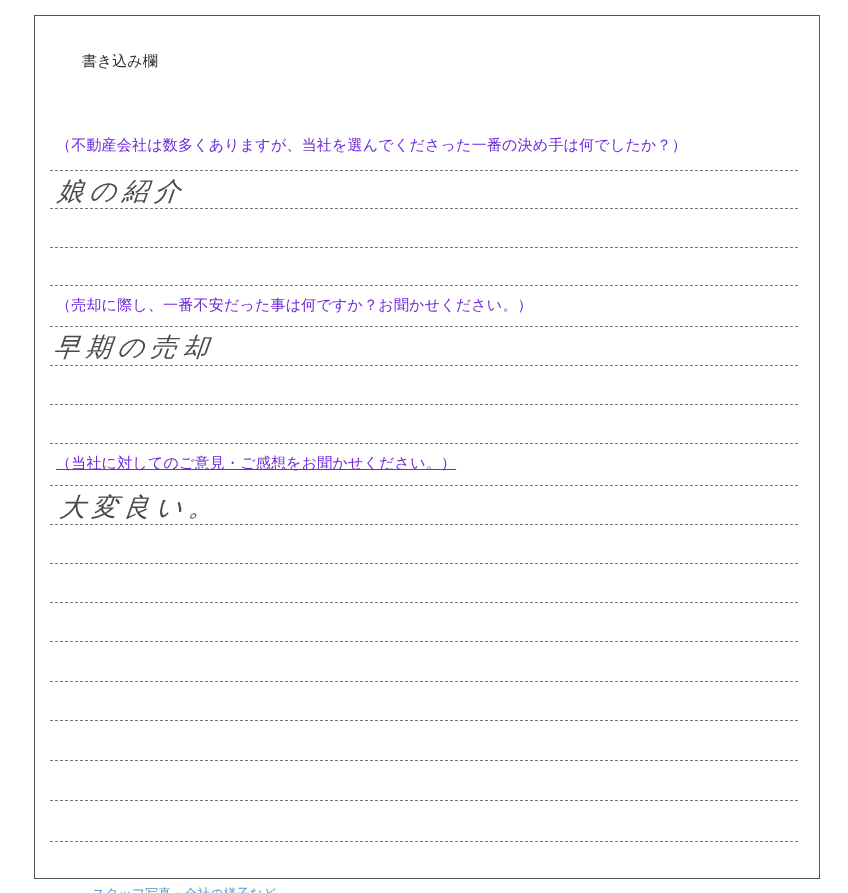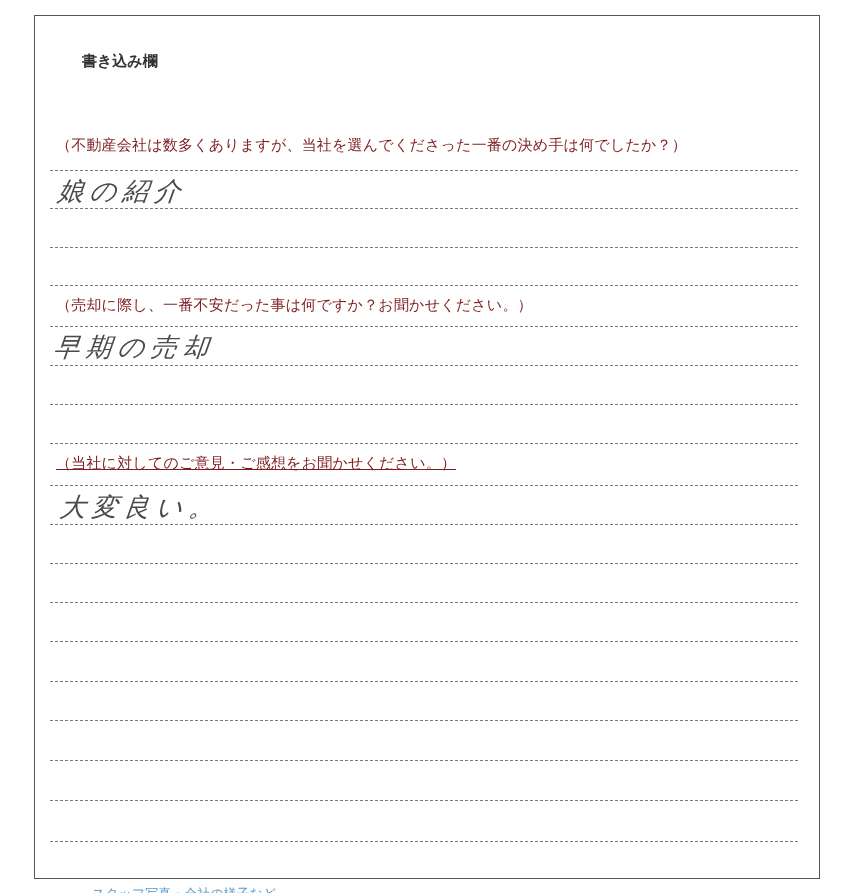--- a/index.html
+++ b/index.html
@@ -1,21 +1,21 @@
 <!DOCTYPE html>
 <html><head>
 <meta charset="utf-8">
 <style>
   html, body { margin: 0; padding: 0; background: #ffffff; }
   body { width: 848px; height: 893px; position: relative; overflow: hidden;
          font-family: "DejaVu Sans", "Liberation Sans", sans-serif; color: #333; }
   .frame { position: absolute; left: 34px; top: 15px; width: 786px; height: 864px;
            border: 1.5px solid #555; box-sizing: border-box; }
-  .title { position: absolute; left: 82px; top: 52px; font-size: 15px; color: #333; font-weight: bold; }
-  .question { position: absolute; left: 56px; font-size: 15px; color: #7f1d1d; white-space: nowrap; letter-spacing: 0.2px; }
+  .title { position: absolute; left: 82px; top: 52px; font-size: 15px; color: #333; }
+  .question { position: absolute; left: 56px; font-size: 15px; color: #6d28d9; white-space: nowrap; letter-spacing: 0.2px; }
   .dash { position: absolute; left: 50px; width: 748px; height: 0; border-top: 1.5px dashed #777; }
   .hand { position: absolute; font-family: "DejaVu Serif", "Liberation Serif", serif;
           font-size: 26px; color: #4a4a4a; font-style: italic; letter-spacing: 6px; transform: skewX(-6deg); }
   .footer-cut { position: absolute; left: 92px; top: 885px; font-size: 13px; color: #2f7fb8; opacity: 0.8; }
 </style>
 </head>
 <body>
 
 <div class="frame"></div>
 

